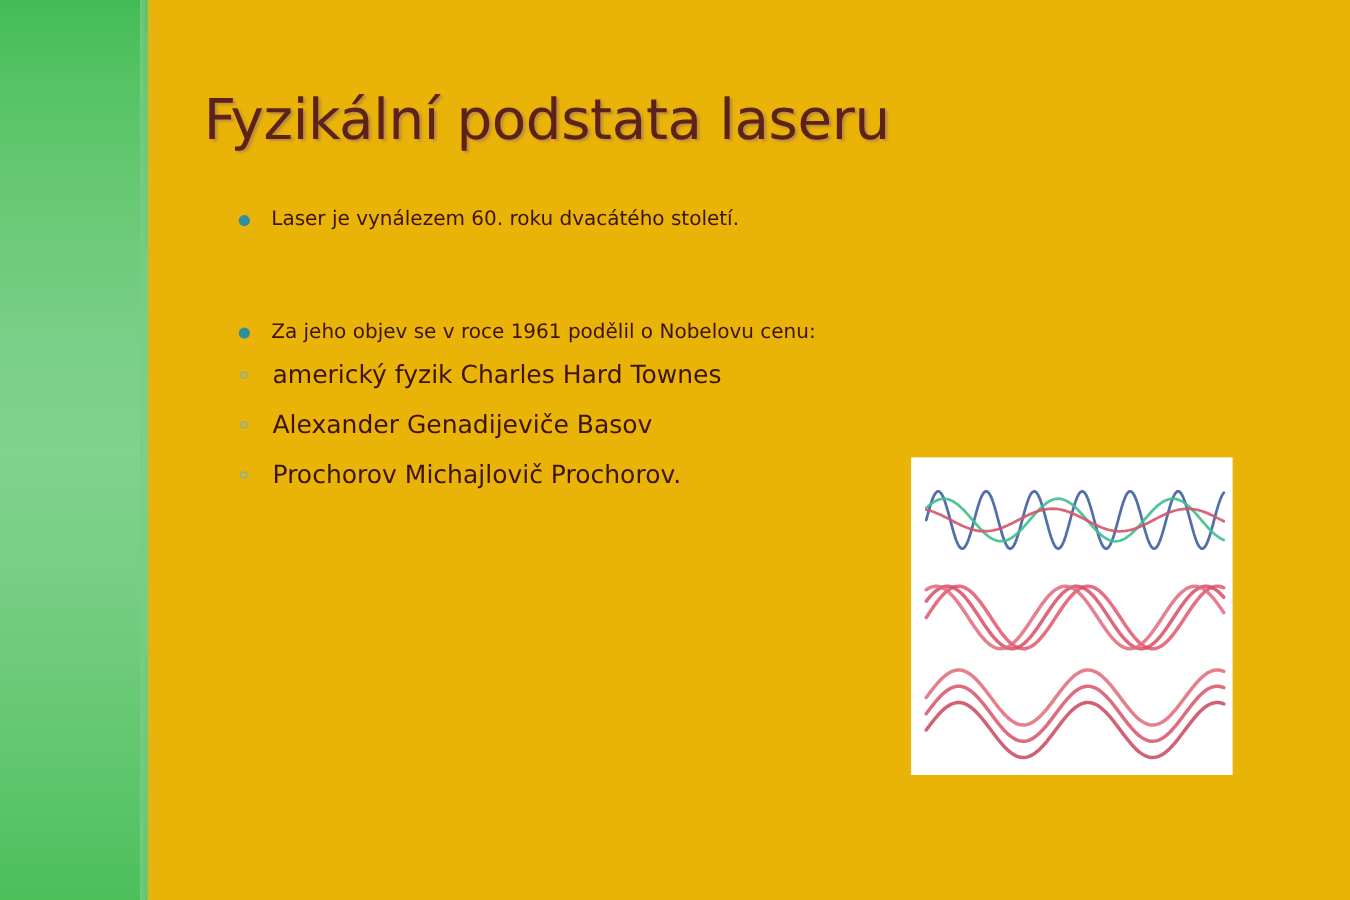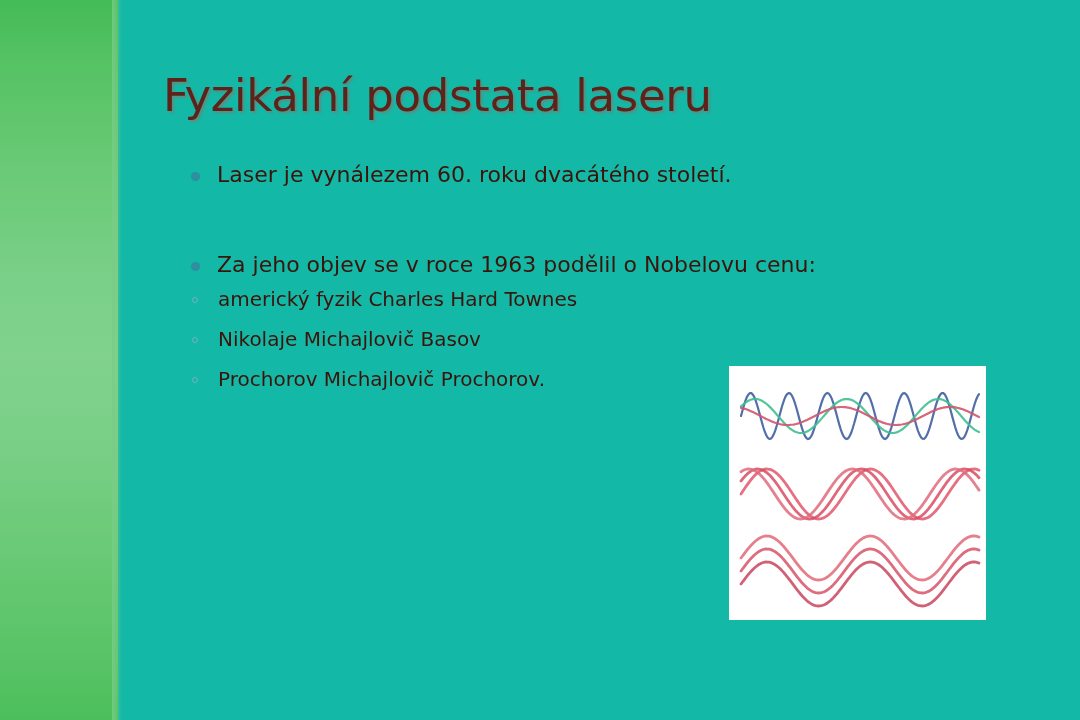--- a/index.html
+++ b/index.html
@@ -10,21 +10,21 @@
     width: 1080px;
     height: 720px;
     overflow: hidden;
     background: #f4f4f3;
     font-family: "Liberation Sans", sans-serif;
   }
   .slide {
     position: relative;
     width: 1080px;
     height: 720px;
-    background: #14b8a6;
+    background: #eab308;
     overflow: hidden;
   }
   
   .side-band {
     position: absolute;
     left: 0;
     top: 0;
     width: 118px;
     height: 720px;
     background: linear-gradient(to bottom,
@@ -68,21 +68,21 @@
   }
   .li {
     position: relative;
     display: block;
     color: #3b140c;
     font-family: "DejaVu Sans", sans-serif;
     white-space: nowrap;
   }
   .li.level1 {
     padding-left: 37px;
-    font-size: 22px;
+    font-size: 16px;
     line-height: 34px;
     margin-bottom: 0;
   }
   .li.level2 {
     padding-left: 38px;
     font-size: 20px;
     line-height: 34px;
   }
   .li .marker {
     position: absolute;
@@ -133,33 +133,33 @@
 
     <div class="li level1">
       <span class="marker"></span>
       <span>Laser je vynálezem 60. roku dvacátého století.</span>
     </div>
 
     <div class="spacer-gap"></div>
 
     <div class="li level1">
       <span class="marker"></span>
-      <span>Za jeho objev se v roce 1963 podělil o Nobelovu cenu:</span>
+      <span>Za jeho objev se v roce 1961 podělil o Nobelovu cenu:</span>
     </div>
 
     <div class="li level2">
       <span class="marker"></span>
       <span> americký fyzik Charles Hard Townes</span>
     </div>
 
     <div class="gap-sub"></div>
 
     <div class="li level2">
       <span class="marker"></span>
-      <span>Nikolaje Michajlovič Basov</span>
+      <span>Alexander Genadijeviče Basov</span>
     </div>
 
     <div class="gap-sub"></div>
 
     <div class="li level2">
       <span class="marker"></span>
       <span> Prochorov Michajlovič Prochorov.</span>
     </div>
 
   </div>

